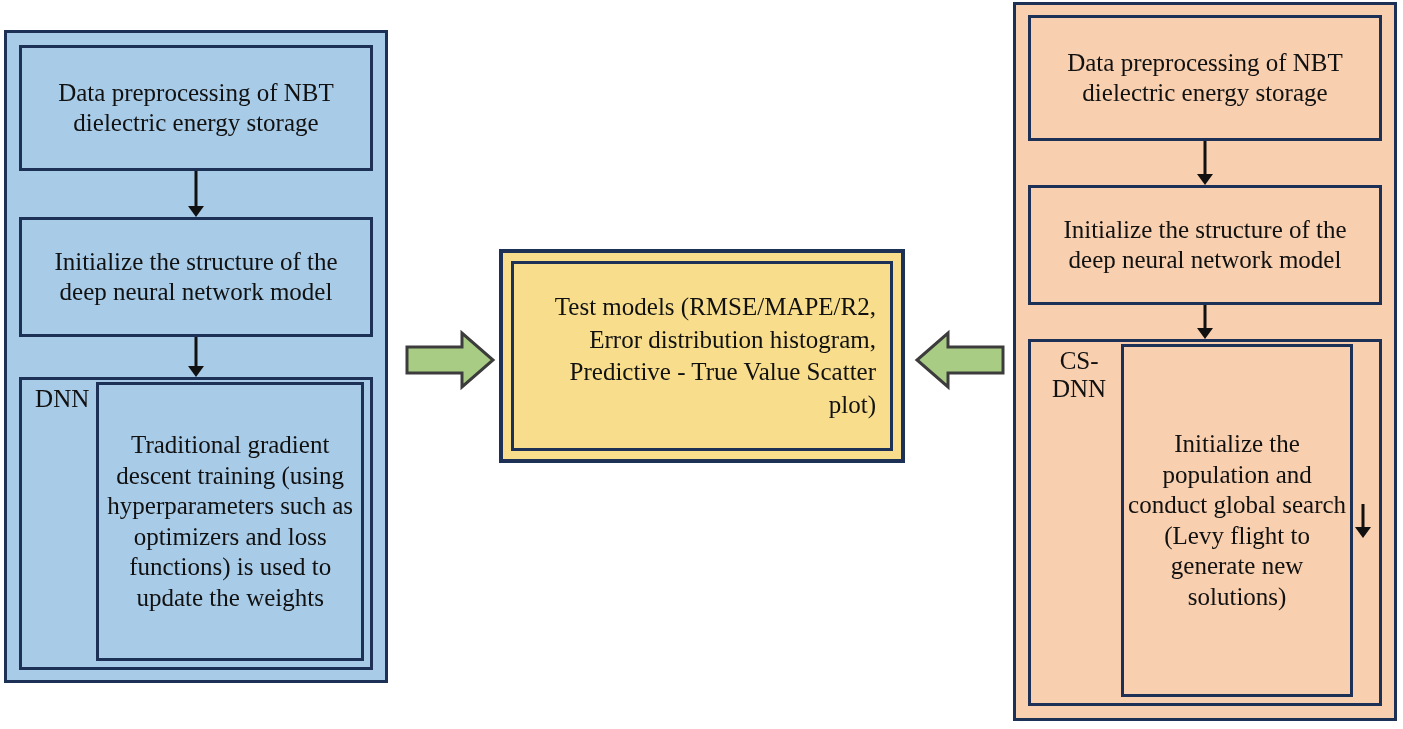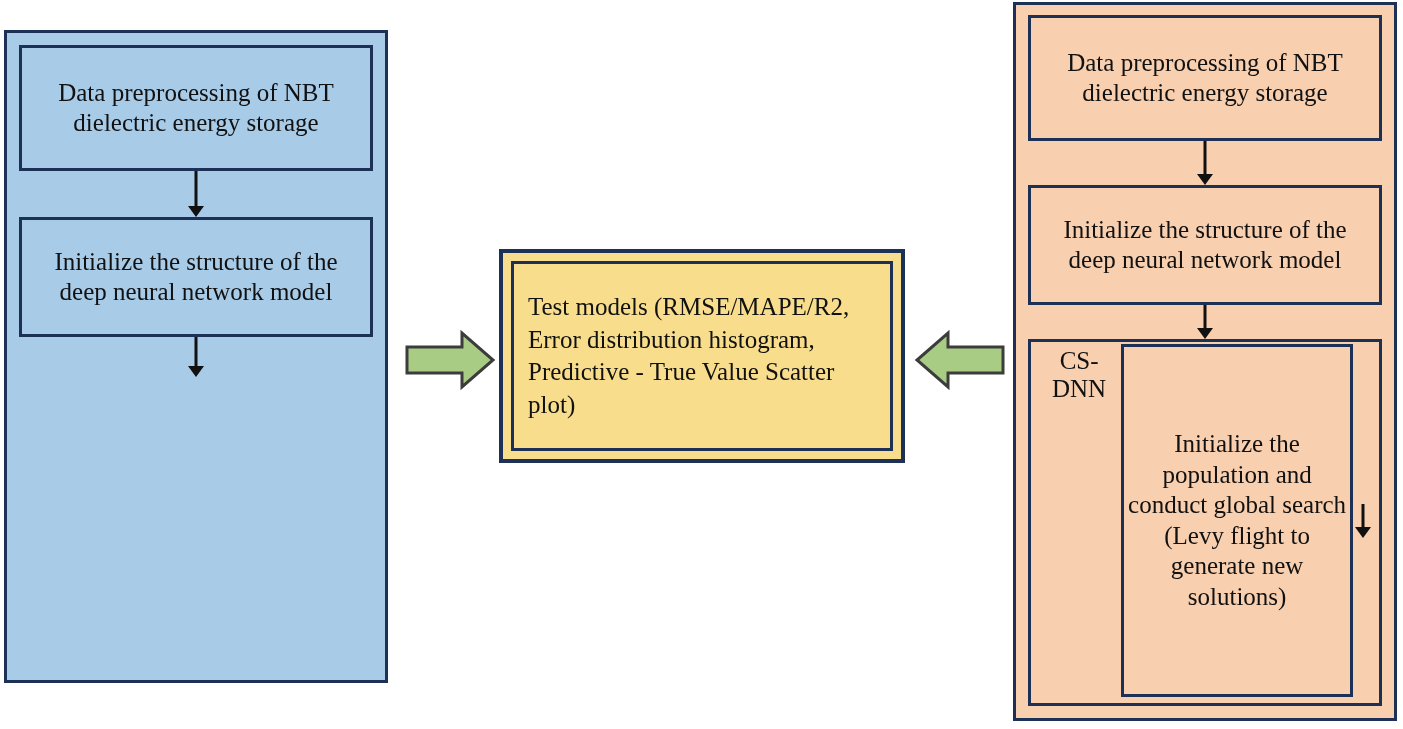--- a/index.html
+++ b/index.html
@@ -130,21 +130,21 @@
     padding: 8px;
   }
   .center-inner {
     box-sizing: border-box;
     width: 100%;
     height: 100%;
     border: 3px solid #1d3055;
     display: flex;
     align-items: center;
     justify-content: center;
-    text-align: left;
+    text-align: right;
     font-size: 25px;
     line-height: 1.3;
     padding: 7px 14px;
   }
 
   
   .block-arrow {
     position: absolute;
     width: 92px;
     height: 62px;
@@ -165,20 +165,24 @@
       <span class="head"></span>
   </div>
 
   <div class="node" style="height:120px;">Initialize the structure of the deep neural network model</div>
 
   <div class="v-arrow gap-40">
     <span class="shaft"></span>
       <span class="head"></span>
   </div>
 
+  <div class="group-node">
+    <div class="node-title">DNN</div>
+    <div class="inner-node">Traditional gradient descent training (using hyperparameters such as optimizers and loss functions) is used to update the weights</div>
+  </div>
 
 </div>
 
 <div class="block-arrow arrow-right">
   <svg viewBox="0 0 92 62" preserveAspectRatio="none">
     <polygon points="3,18 58,18 58,4 89,31 58,58 58,44 3,44" fill="#A9CC84" stroke="#3c3c3c" stroke-width="3" stroke-linejoin="miter"></polygon>
   </svg>
 </div>
 
 <div class="center-box">

